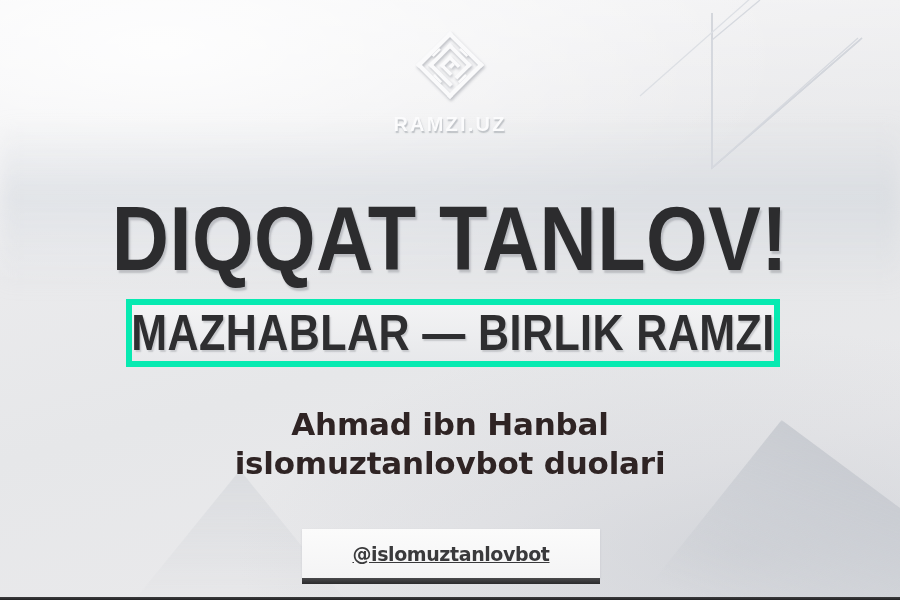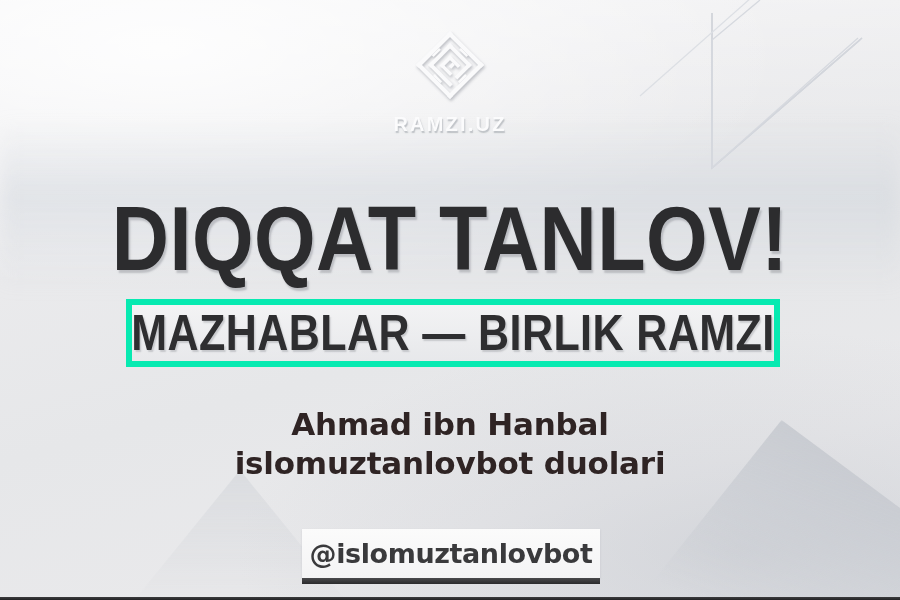--- a/index.html
+++ b/index.html
@@ -170,24 +170,25 @@
     width: 298px;
     height: 49px;
     background: linear-gradient(180deg, #fbfbfb 0%, #f4f4f5 100%);
     display: flex;
     align-items: center;
     justify-content: center;
     box-shadow: 0 1px 2px rgba(140,145,152,.25);
   }
   .handle-text {
     font-family: "DejaVu Sans", sans-serif;
-    font-size: 27px;
+    font-size: 19px;
     font-weight: 700;
     letter-spacing: -.4px;
     color: #3a3a3c;
+    text-decoration: underline;
   }
   .handle-underline {
     position: absolute;
     left: 302px;
     top: 578px;
     width: 298px;
     height: 6px;
     background: linear-gradient(180deg, #4a4a4c 0%, #2a2a2c 100%);
   }
 </style>

